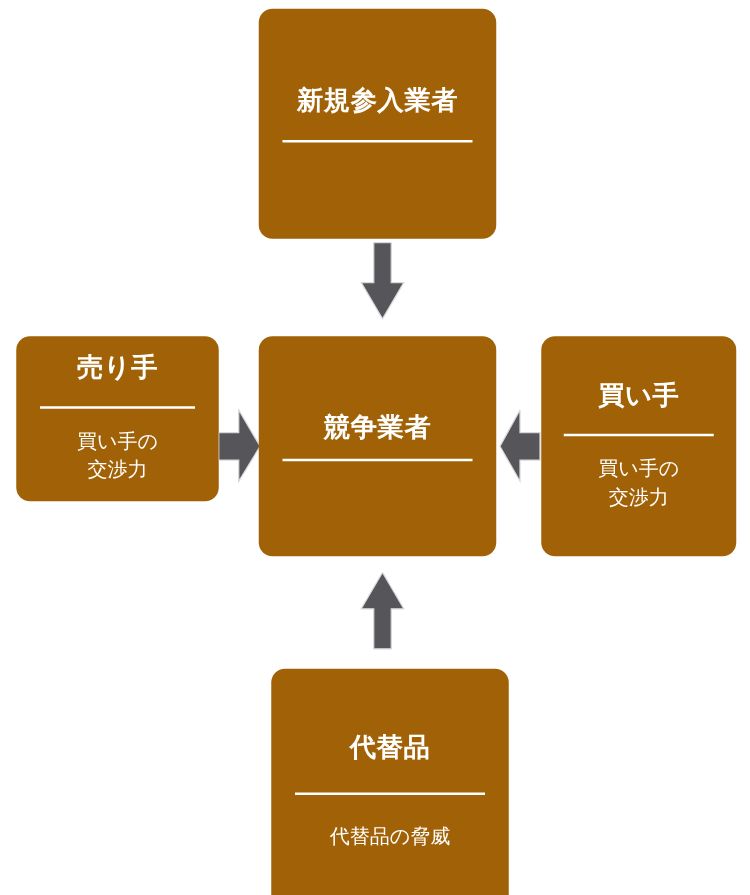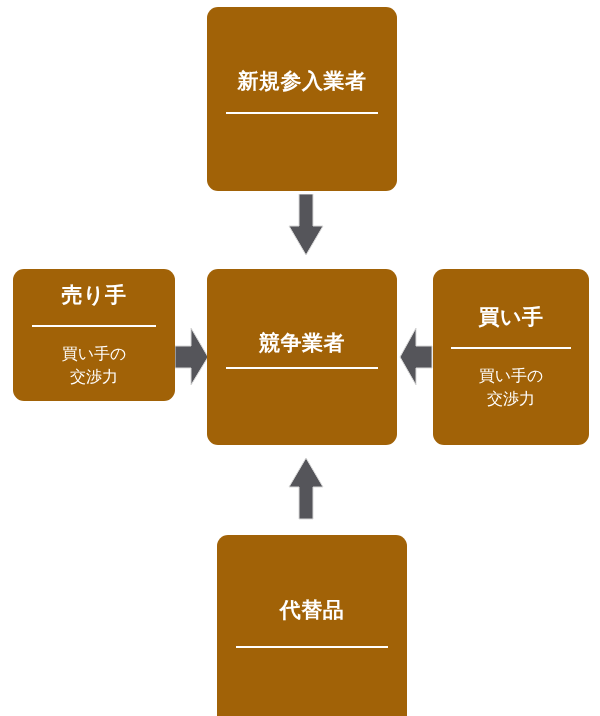--- a/index.html
+++ b/index.html
@@ -153,15 +153,16 @@
 
   <div class="arrow" id="arrow-up">
     <svg width="36" height="62" viewBox="0 0 36 62">
       <polygon points="11,61 25,61 25,29 35,29 18,0 1,29 11,29" fill="#55555a" stroke="#d9d9d9" stroke-width="1"></polygon>
     </svg>
   </div>
 
   <div class="force-box" id="box-substitutes">
     <div class="force-title">代替品</div>
     <div class="force-divider"></div>
+    <div class="force-desc">代替品の脅威</div>
   </div>
 
 </div>
 
 </body></html>

